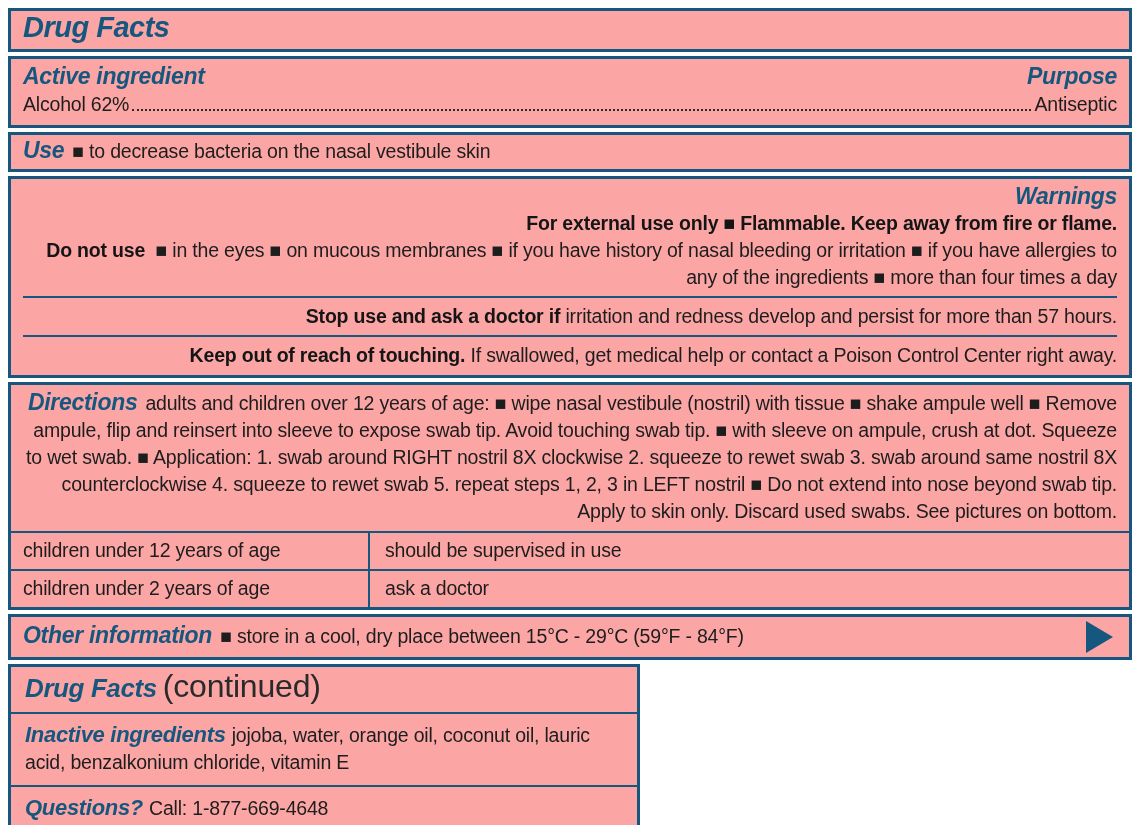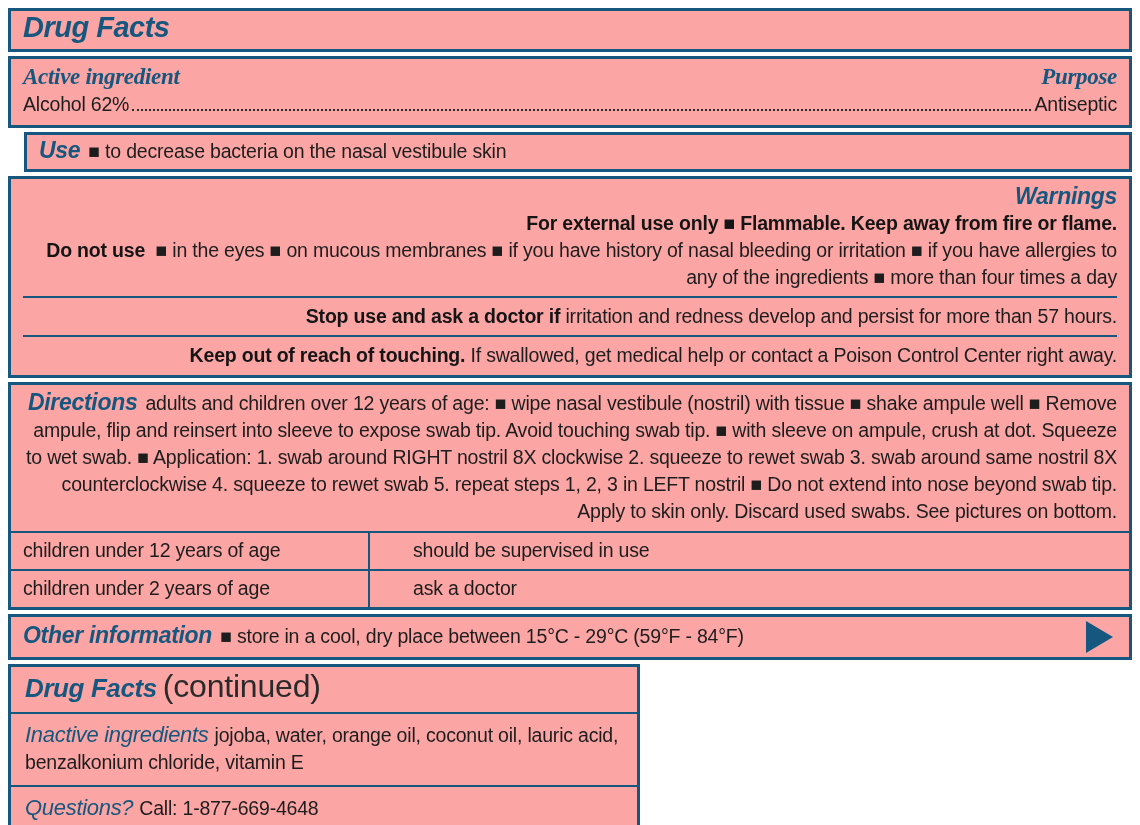--- a/index.html
+++ b/index.html
@@ -42,44 +42,44 @@
     font-style: italic;
     letter-spacing: -0.3px;
   }
   .inline-h { margin-right: 8px; }
 
   body, .body-t { font-size: 19.5px; line-height: 27px; }
   b, .bold { color: #151515; }
 
   
   .active-box { padding: 4px 12px 7px; }
-  .active-head-row { display: flex; justify-content: space-between; align-items: flex-start; font-family: Liberation Serif, serif; }
+  .active-head-row { display: flex; justify-content: space-between; align-items: flex-start; }
   .ing-row { display: flex; align-items: flex-end; margin-top: 1px; }
   .leader {
     flex: 1 1 auto;
     border-bottom: 2.5px dotted #2a2a2a;
     margin: 0 3px 7px 3px;
   }
 
   
-  .use-box { padding: 2px 12px 4px; margin-left: 16px; }
+  .use-box { padding: 2px 12px 4px; }
 
   
   .warnings-box { padding: 4px 12px 6px; text-align: right; }
   .rule {
     border: none;
     border-top: 2px solid var(--brand);
     margin: 5px 0 5px 0;
   }
 
   
   .directions-box { padding: 4px 0 0 0; }
   .directions-p { padding: 0 12px; margin: 0 0 6px 0; text-align: right; }
   .dtable { border-top: 2px solid var(--brand); }
-  .drow { display: flex; gap: 28px; }
+  .drow { display: flex; }
   .drow + .drow { border-top: 2px solid var(--brand); }
   .dcell-l {
     flex: 0 0 359px;
     border-right: 2px solid var(--brand);
     padding: 4px 8px 5px 12px;
   }
   .dcell-r { flex: 1 1 auto; padding: 4px 8px 5px 15px; }
 
   
   .other-box { position: relative; padding: 5px 60px 7px 12px; }
@@ -103,21 +103,21 @@
     font-weight: bold;
     font-style: italic;
     letter-spacing: -0.4px;
   }
   .cont-suffix { font-size: 32px; color: #2a2a2a; margin-left: 6px; }
   .cont-inactive { padding: 7px 14px 9px; border-bottom: 2px solid var(--brand); }
   .cont-questions { padding: 7px 14px 9px; }
   .sec-h-sm {
     color: var(--brand);
     font-size: 22px;
-    font-weight: normal;
+    font-weight: bold;
     font-style: italic;
     letter-spacing: -0.3px;
     margin-right: 6px;
     margin-top: 36px;
   }
 </style>
 </head>
 <body>
 
 <div class="page">

